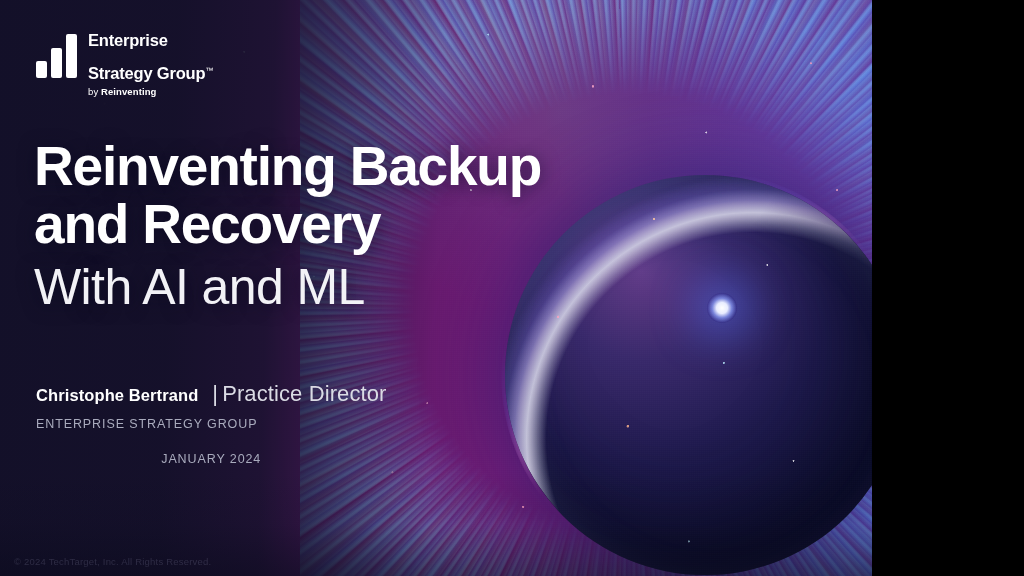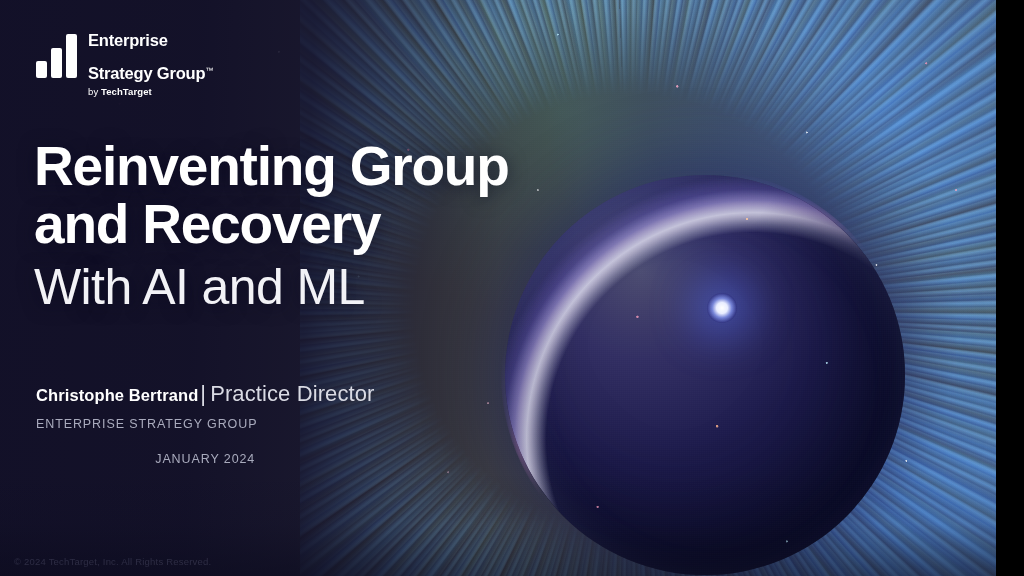--- a/index.html
+++ b/index.html
@@ -2,24 +2,24 @@
 <html><head>
 <meta charset="utf-8">
 <style>
   html, body {
     margin: 0;
     padding: 0;
     background: #000;
   }
   #slide {
     position: relative;
-    width: 996px;
+    width: 872px;
     height: 576px;
     overflow: hidden;
-    background: #404040;
+    background: #701a75;
     font-family: "Liberation Sans", sans-serif;
     user-select: none;
   }
 
   
   .bg-layer {
     position: absolute;
     inset: 0;
     pointer-events: none;
   }
@@ -334,21 +334,21 @@
 
   
   .byline {
     position: absolute;
     left: 36px;
     top: 381px;
   }
   .byline-row {
     display: flex;
     align-items: baseline;
-    gap: 2px;
+    gap: 14px;
     white-space: nowrap;
   }
   .author {
     color: #ffffff;
     font-size: 16.5px;
     font-weight: 700;
     letter-spacing: 0.1px;
   }
   .role {
     color: #dadbe4;
@@ -407,27 +407,27 @@
 
     <div class="logo">
       <div class="logo-bars">
         <span class="bar b1"></span>
         <span class="bar b2"></span>
         <span class="bar b3"></span>
       </div>
       <div class="logo-words">
         <span class="logo-line l1">Enterprise</span>
         <span class="logo-line l2"><span>Strategy Group</span><sup class="logo-tm">™</sup></span>
-        <span class="logo-by"><span>by </span><span class="tt">TechTarget</span></span>
+        <span class="logo-by"><span>by </span><span class="tt">Reinventing</span></span>
       </div>
     </div>
 
     <div class="title-block">
       <h1 class="title">
-        <span>Reinventing Group</span><br>
+        <span>Reinventing Backup</span><br>
         <span>and Recovery</span>
       </h1>
       <div class="subtitle">With AI and ML</div>
     </div>
 
     <div class="byline">
       <div class="byline-row">
         <span class="author">Christophe Bertrand</span>
         <span class="role"><span class="pipe">|</span><span>Practice Director</span></span>
       </div>

